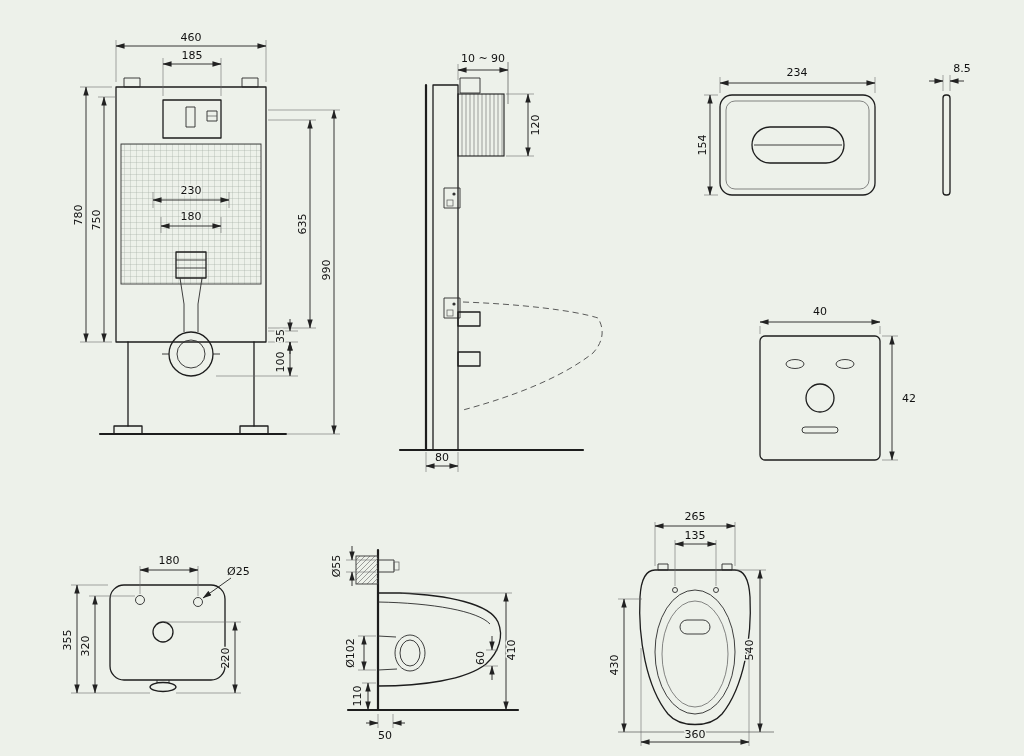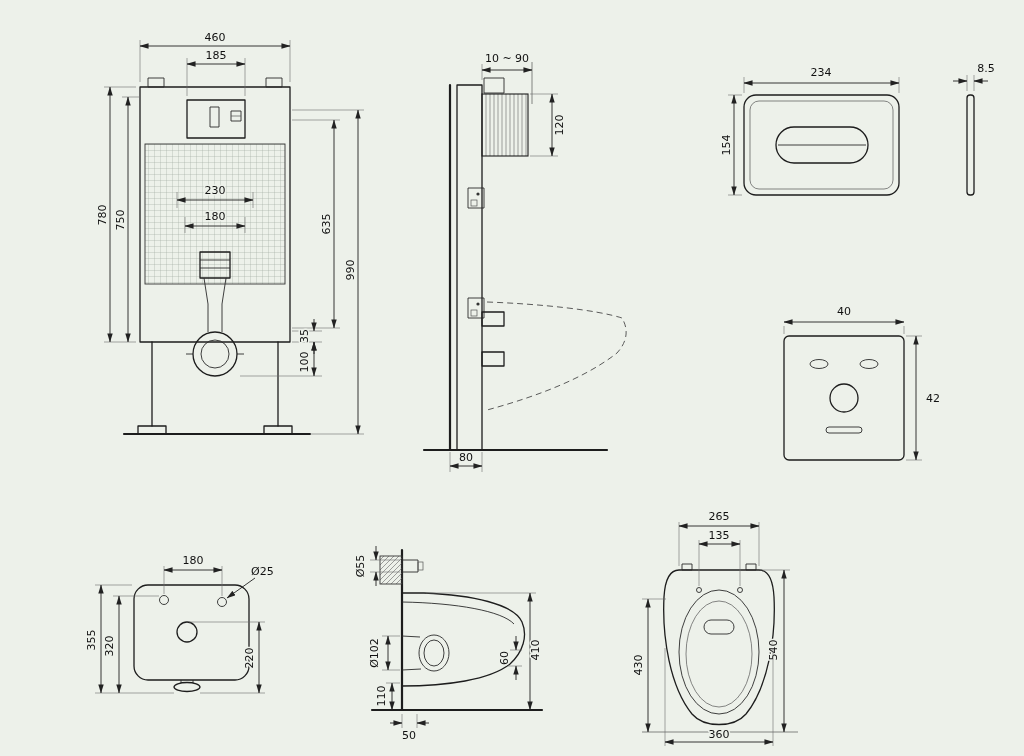--- a/index.html
+++ b/index.html
@@ -1,18 +1,18 @@
 <!DOCTYPE html>
 <html><head>
 <meta charset="utf-8">
 <style>
   * { margin:0; padding:0; box-sizing:border-box; }
   html,body { width:1024px; height:756px; }
   body { background:#edf1ea; font-family:"DejaVu Sans", sans-serif; position:relative; overflow:hidden; }
-  .canvas { position:absolute; inset:0;margin-left:24px; }
+  .canvas { position:absolute; inset:0; }
   svg.view { position:absolute; overflow:visible; }
   .geo  { fill:none; stroke:#1d1d1d; stroke-width:1.3; stroke-linejoin:round; stroke-linecap:round; }
   .geo2 { fill:none; stroke:#2a2a2a; stroke-width:0.9; stroke-linejoin:round; }
   .thick{ stroke-width:2.2; }
   .thin { fill:none; stroke:#555; stroke-width:0.7; }
   .dash { fill:none; stroke:#4a4a4a; stroke-width:0.9; stroke-dasharray:6 4; }
   .dim  { stroke:#222; stroke-width:0.9; fill:none; }
   .ext  { stroke:#6b6b6b; stroke-width:0.6; }
   .hatchfill  { fill:url(#gridPat);  stroke:#333; stroke-width:0.9; }
   .vhatchfill { fill:url(#vhatchPat);stroke:#1d1d1d; stroke-width:1.1; }

